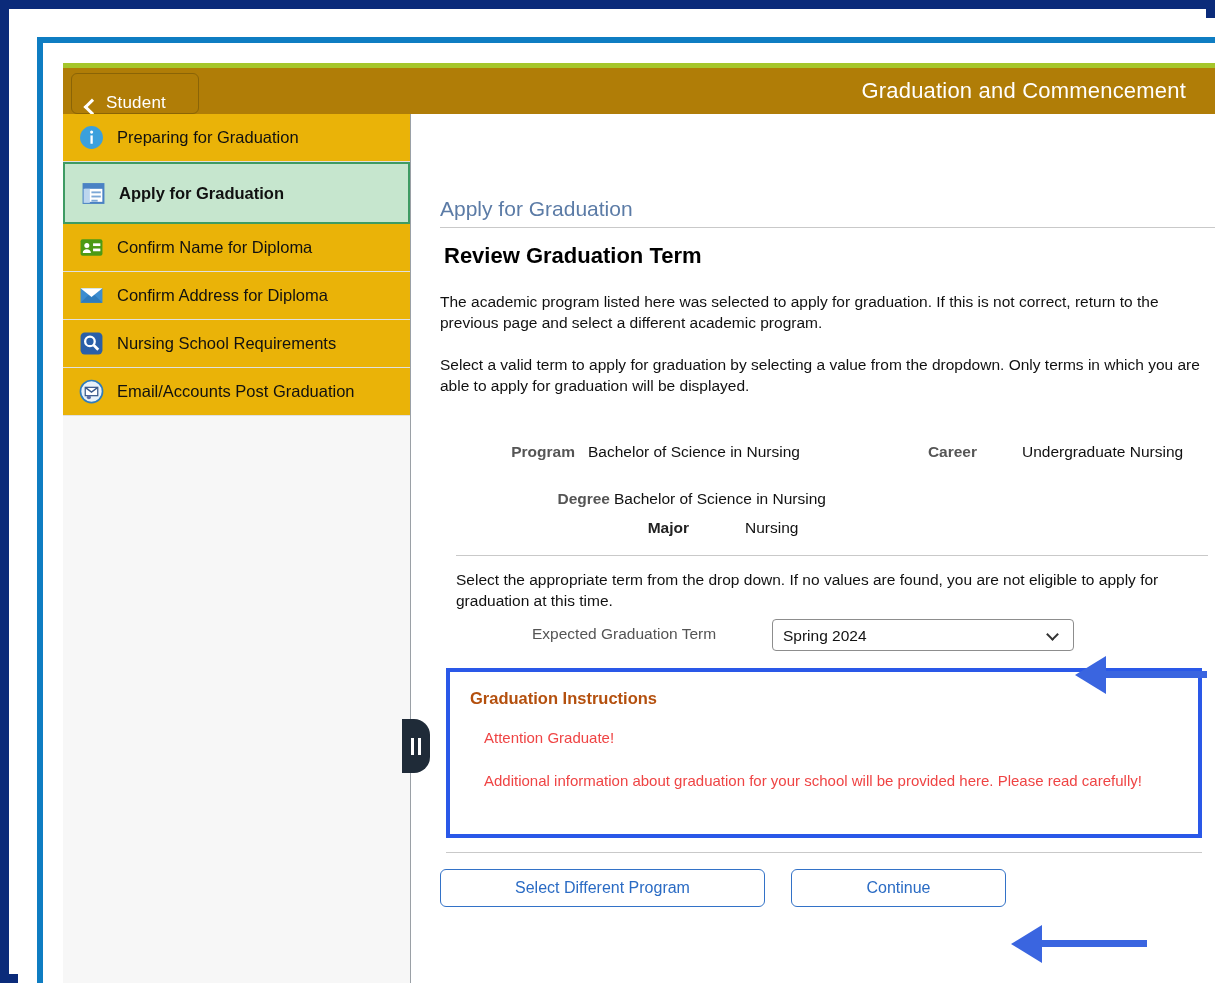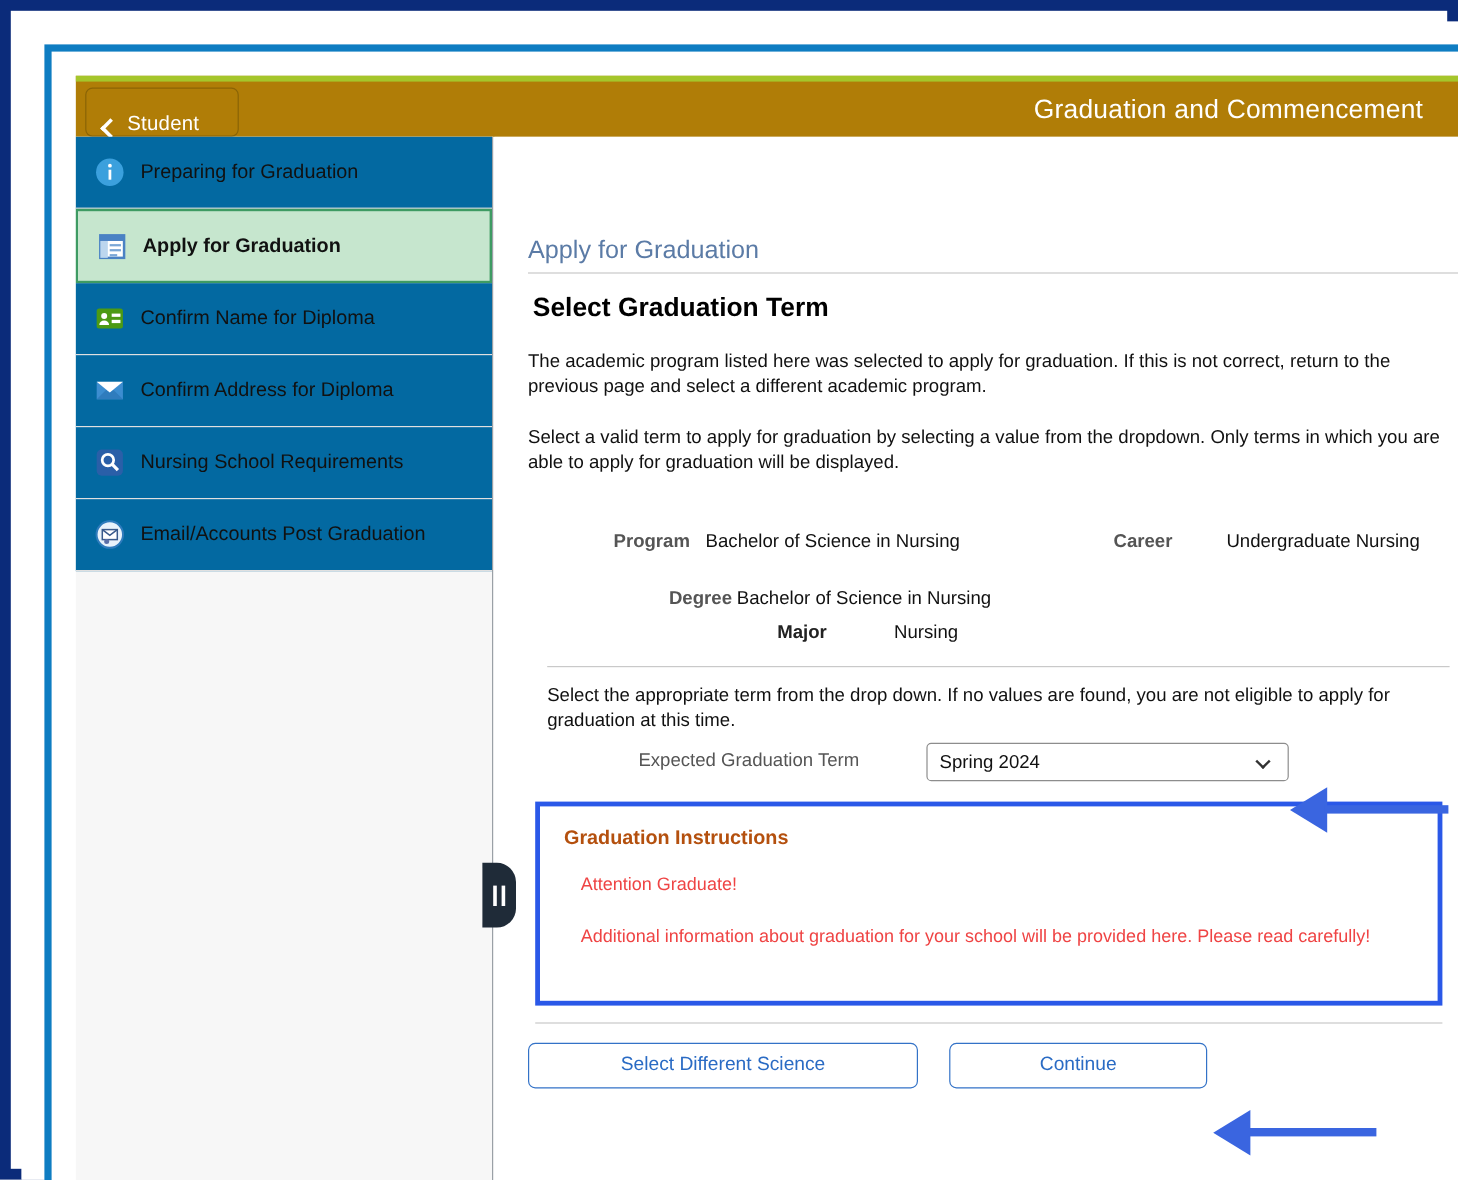--- a/index.html
+++ b/index.html
@@ -90,27 +90,27 @@
   
   .sidebar {
     position: absolute;
     left: 0; top: 51px;
     width: 348px; height: 892px;
     background: #f7f7f7;
     border-right: 1px solid #9aa0a6;
   }
   .nav-item {
     position: relative;
-    height: 60px;
+    height: 48px;
     display: flex;
     align-items: center;
     gap: 13px;
     padding-left: 16px;
     border-bottom: 1px solid #e0e0e0;
-    background: #0369a1;
+    background: #eab308;
     cursor: pointer;
   }
   .nav-item.active {
     background: #c6e6ce;
     border: 2px solid #3e9b63;
     height: 62px;
   }
   .nav-label {
     font-size: 16.5px;
     color: #111111;
@@ -413,21 +413,21 @@
 
         <div class="collapse-handle">
           <i></i>
           <i></i>
         </div>
 
         <div class="content">
 
           <div class="crumb">Apply for Graduation</div>
 
-          <div class="section-title">Select Graduation Term</div>
+          <div class="section-title">Review Graduation Term</div>
 
           <div class="para">The academic program listed here was selected to apply for graduation. If this is not correct, return to the previous page and select a different academic program.</div>
           <div class="para p2">Select a valid term to apply for graduation by selecting a value from the dropdown. Only terms in which you are able to apply for graduation will be displayed.</div>
 
           <div class="detail">
             <div class="d-label lbl-program">Program</div>
             <div class="d-value val-program">Bachelor of Science in Nursing</div>
 
             <div class="d-label lbl-career">Career</div>
             <div class="d-value val-career">Undergraduate Nursing</div>
@@ -453,21 +453,21 @@
 
           <div class="instructions">
             <div class="instr-title">Graduation Instructions</div>
             <div class="instr-line">Attention Graduate!</div>
             <div class="instr-line l2">Additional information about graduation for your school will be provided here. Please read carefully!</div>
           </div>
 
           <div class="btn-rule"></div>
 
           <div class="btn-row">
-            <button class="btn btn-select-program">Select Different Science</button>
+            <button class="btn btn-select-program">Select Different Program</button>
             <button class="btn btn-continue">Continue</button>
           </div>
 
         </div>
 
       </div>
 
       <div class="arrow" id="arrow-term">
         <span class="head"></span>
         <span class="shaft"></span>

